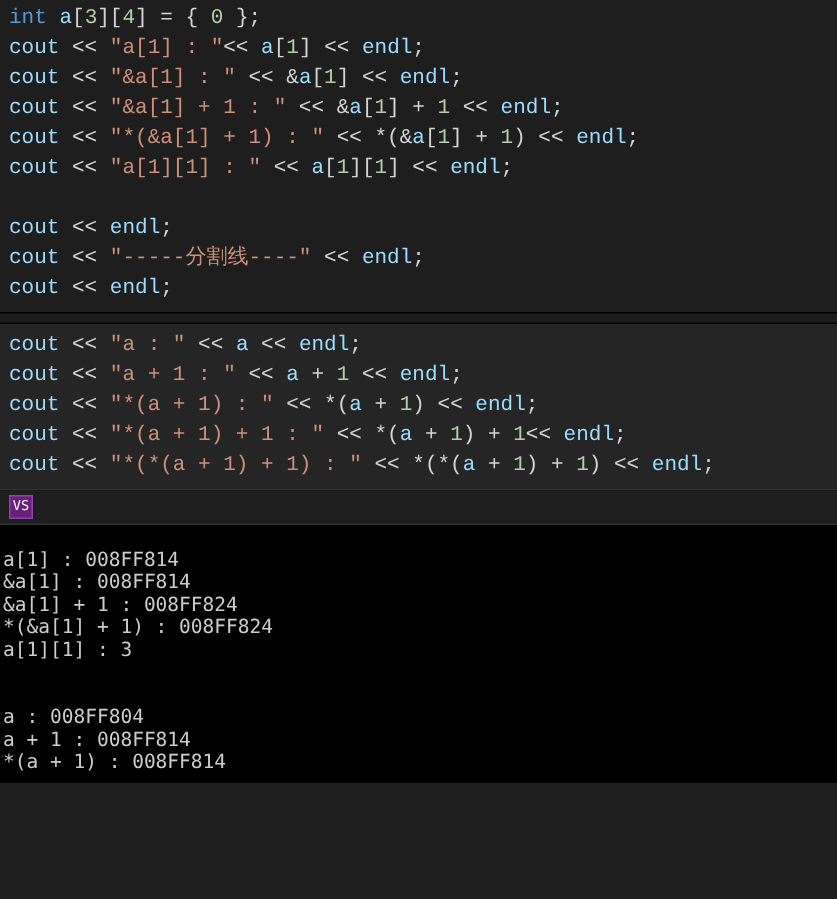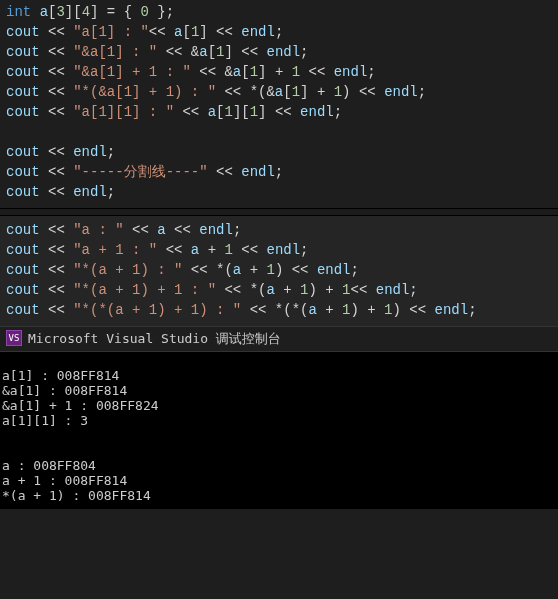--- a/index.html
+++ b/index.html
@@ -42,21 +42,21 @@
     color: #ccc;
     font-family: "NSimSun", Consolas, monospace;
     font-size: 13px;
     border-top: 1px solid #333;
   }
   .console-title {
     background: #1e1e1e;
     padding: 3px 6px;
     font-size: 13px;
     display: flex;
-    align-items: flex-start;
+    align-items: center;
     gap: 6px;
     border-bottom: 1px solid #333;
   }
   .vs-icon {
     width: 14px;
     height: 14px;
     background: #68217a;
     display: inline-flex;
     align-items: center;
     justify-content: center;
@@ -101,26 +101,26 @@
     <div class="line"><span class="id">cout</span><span class="op"> &lt;&lt; </span><span class="str">"a : "</span><span class="op"> &lt;&lt; </span><span class="id">a</span><span class="op"> &lt;&lt; </span><span class="id">endl</span><span class="pun">;</span></div>
     <div class="line"><span class="id">cout</span><span class="op"> &lt;&lt; </span><span class="str">"a + 1 : "</span><span class="op"> &lt;&lt; </span><span class="id">a</span><span class="op"> + </span><span class="num">1</span><span class="op"> &lt;&lt; </span><span class="id">endl</span><span class="pun">;</span></div>
     <div class="line"><span class="id">cout</span><span class="op"> &lt;&lt; </span><span class="str">"*(a + 1) : "</span><span class="op"> &lt;&lt; *(</span><span class="id">a</span><span class="op"> + </span><span class="num">1</span><span class="op">) &lt;&lt; </span><span class="id">endl</span><span class="pun">;</span></div>
     <div class="line"><span class="id">cout</span><span class="op"> &lt;&lt; </span><span class="str">"*(a + 1) + 1 : "</span><span class="op"> &lt;&lt; *(</span><span class="id">a</span><span class="op"> + </span><span class="num">1</span><span class="op">) + </span><span class="num">1</span><span class="op">&lt;&lt; </span><span class="id">endl</span><span class="pun">;</span></div>
     <div class="line"><span class="id">cout</span><span class="op"> &lt;&lt; </span><span class="str">"*(*(a + 1) + 1) : "</span><span class="op"> &lt;&lt; *(*(</span><span class="id">a</span><span class="op"> + </span><span class="num">1</span><span class="op">) + </span><span class="num">1</span><span class="op">) &lt;&lt; </span><span class="id">endl</span><span class="pun">;</span></div>
   </div>
 
 <div class="console">
   <div class="console-title">
     <span class="vs-icon">VS</span>
-    <span>Microsoft Visual Studio 调试控制台</span>
   </div>
   <div class="console-body" id="consoleBody">
       <div class="cline">a[1] : 008FF814</div>
       <div class="cline">&amp;a[1] : 008FF814</div>
       <div class="cline">&amp;a[1] + 1 : 008FF824</div>
+      <div class="cline">*(&amp;a[1] + 1) : 008FF824</div>
       <div class="cline">a[1][1] : 3</div>
       <div class="cline"> </div>
       <div class="cline"> </div>
       <div class="cline">a : 008FF804</div>
       <div class="cline">a + 1 : 008FF814</div>
       <div class="cline">*(a + 1) : 008FF814</div>
     </div>
 </div>
 
 </body></html>

